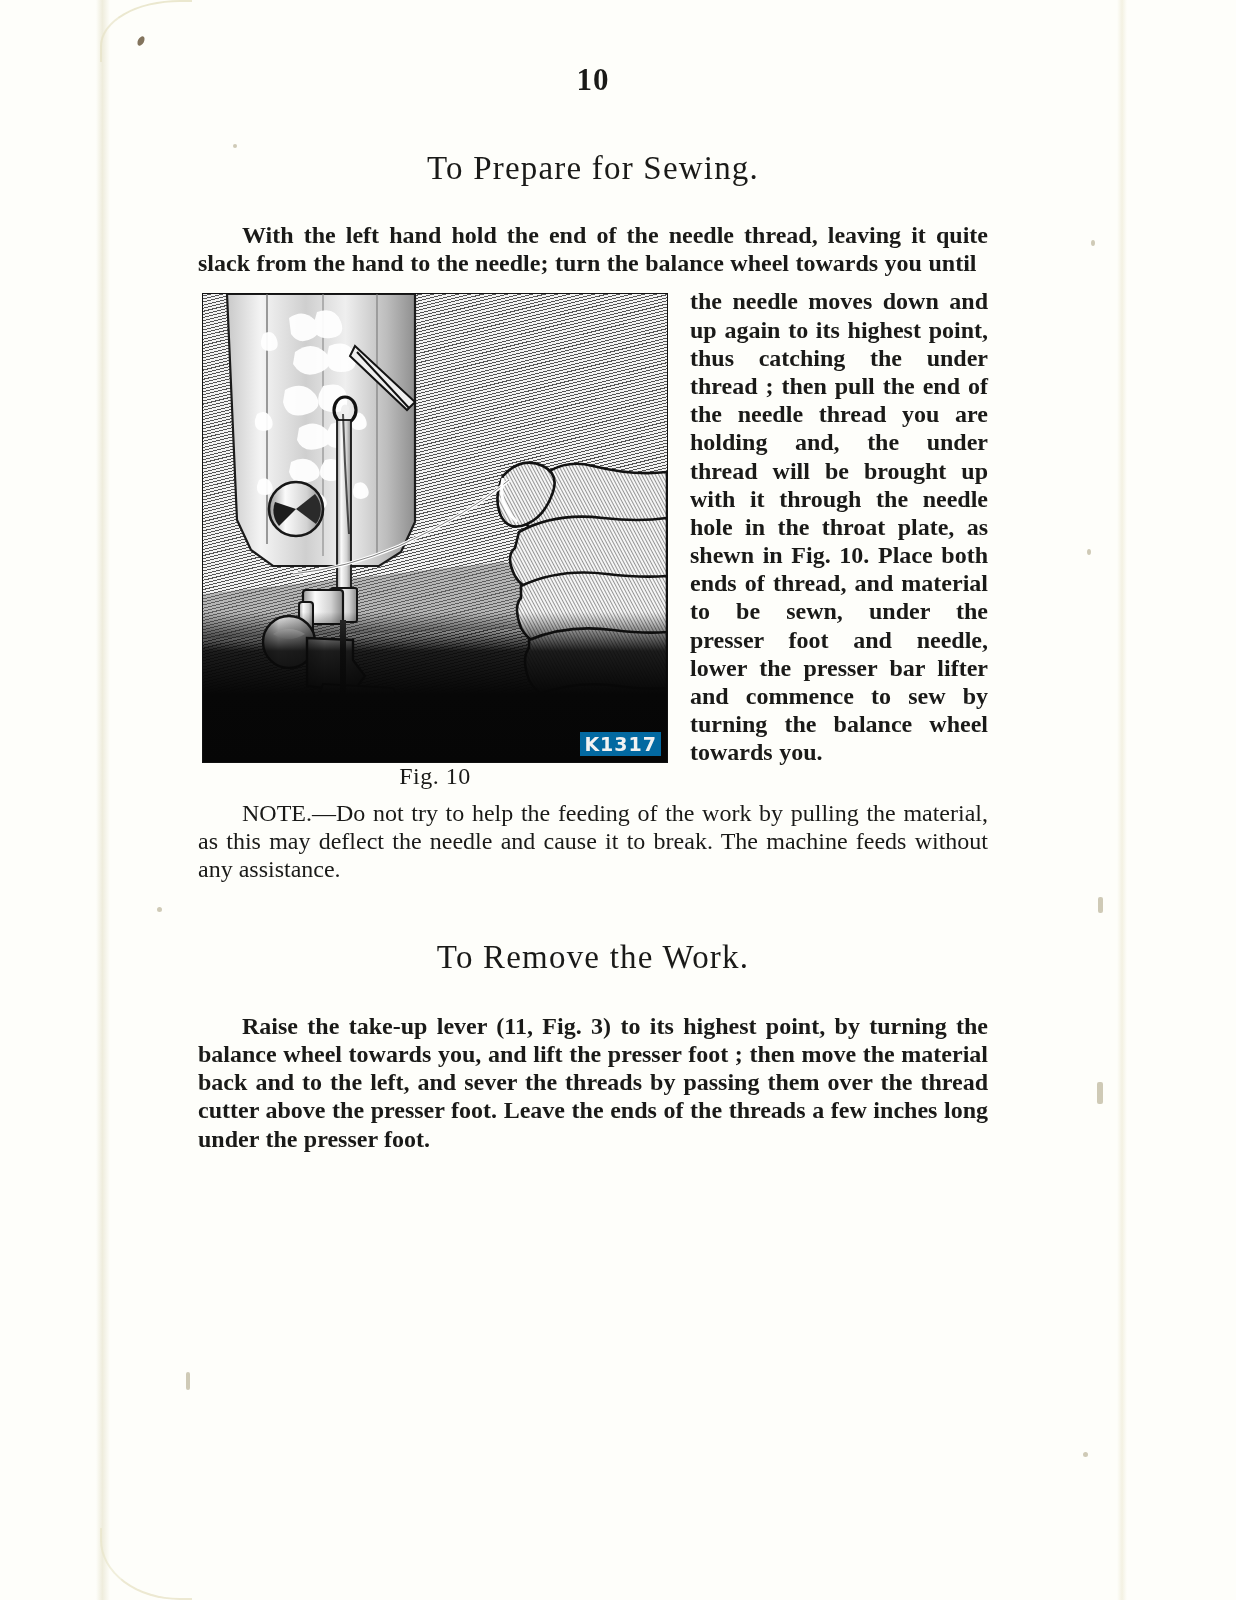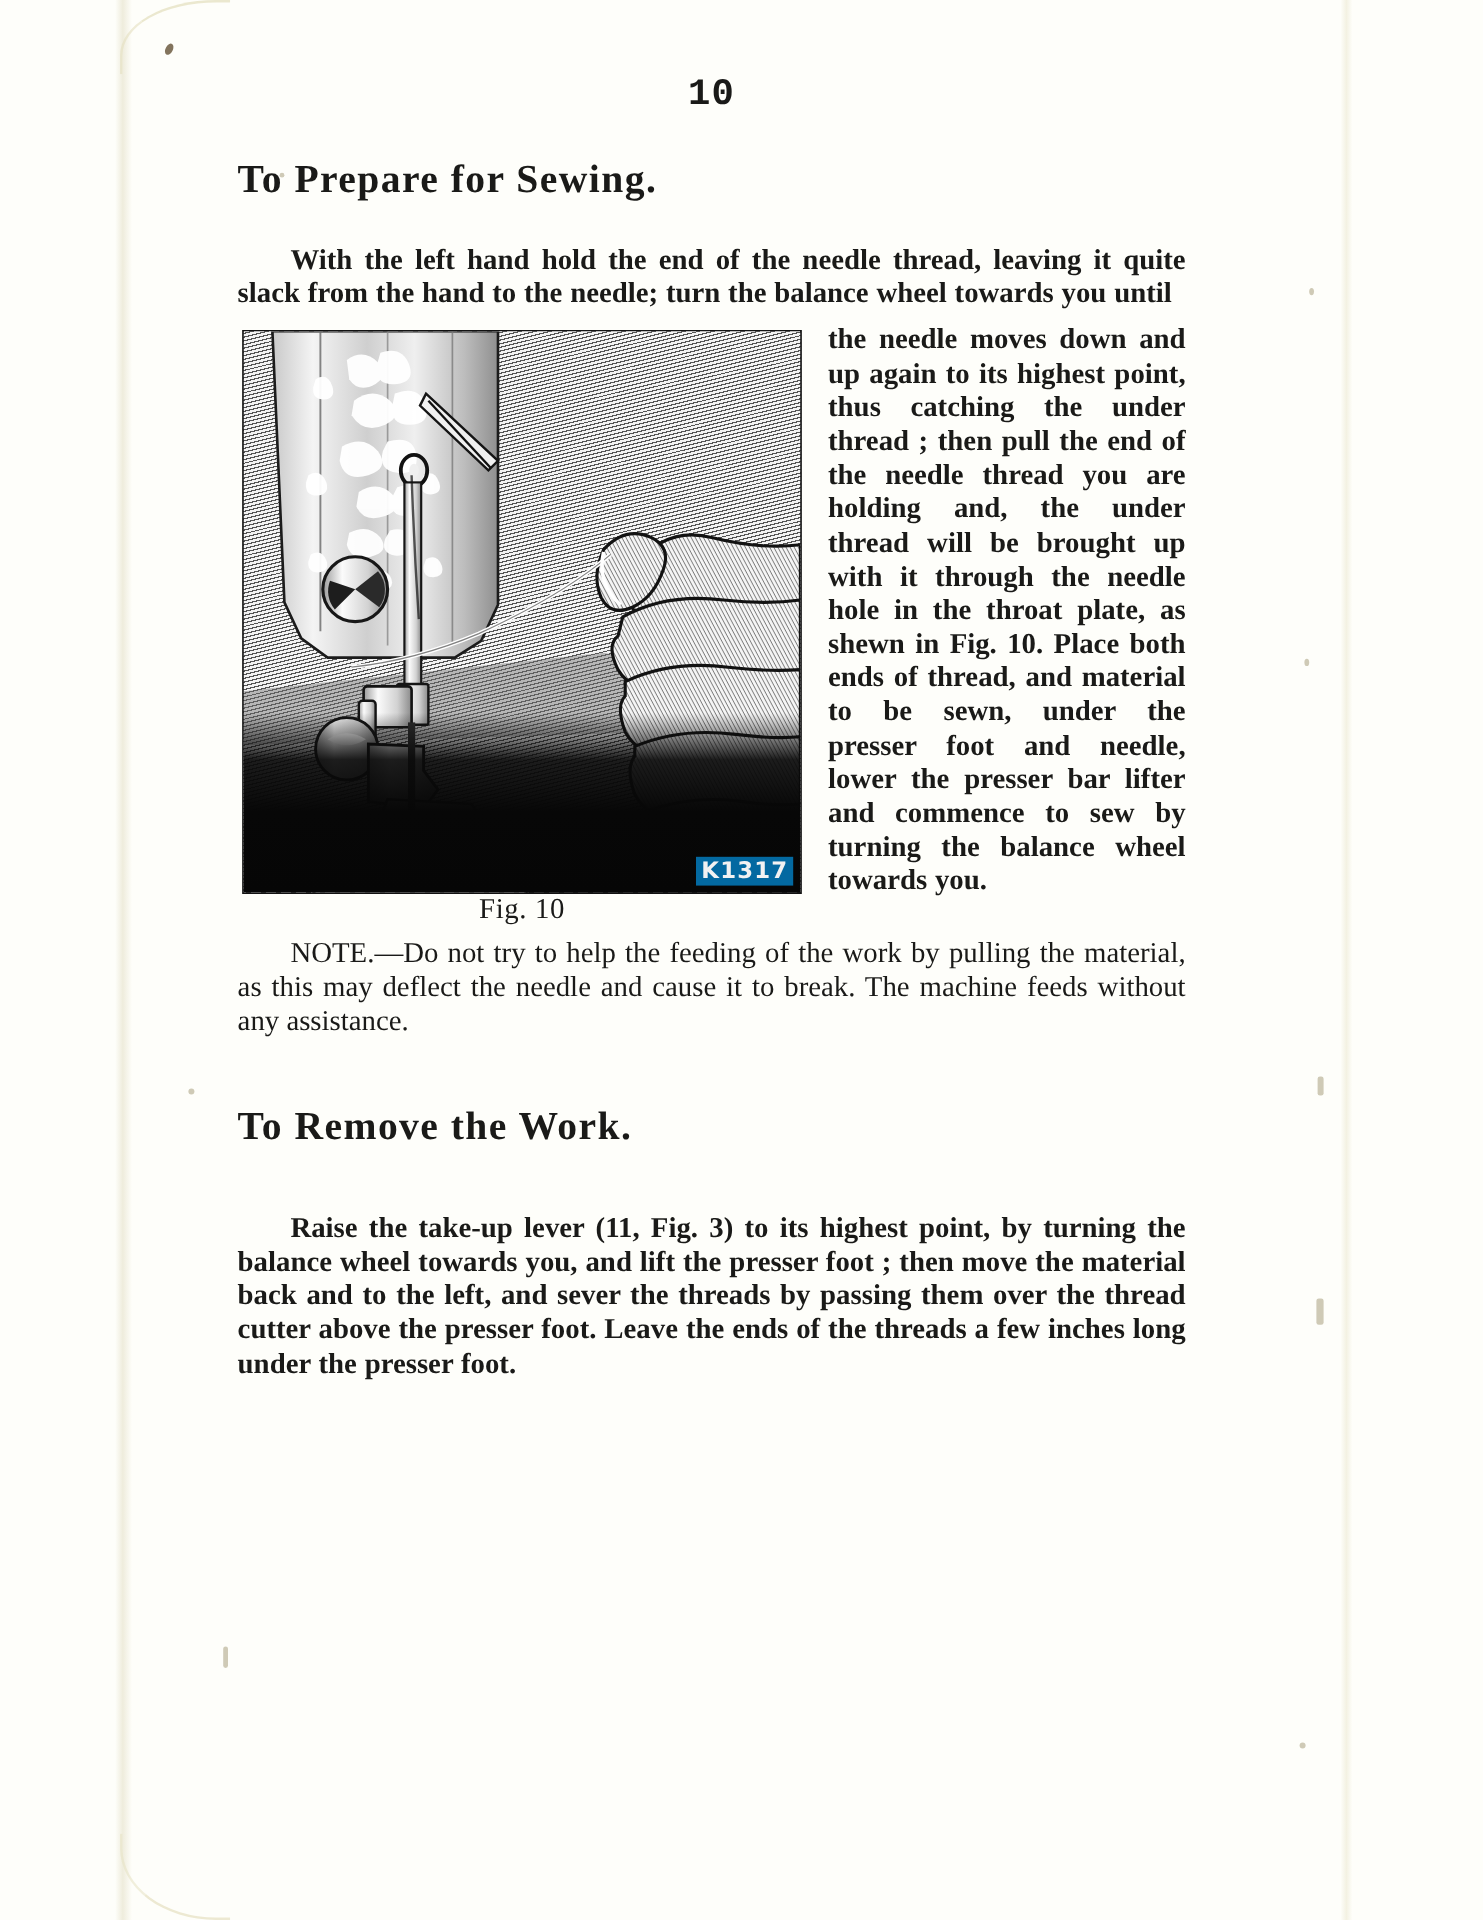--- a/index.html
+++ b/index.html
@@ -58,33 +58,34 @@
     left: 198px;
     top: 62px;
     width: 790px;
   }
 
   .folio {
     text-align: center;
     font-size: 31px;
     font-weight: 700;
     letter-spacing: 1px;
-    margin-bottom: 35px;
-    font-family: Liberation Mono, monospace;
+    margin-bottom: 52px;
+    font-family: Liberation Serif, serif;
   }
 
   h2.section-head {
+    text-align: center;
     font-size: 33px;
-    font-weight: 700;
+    font-weight: 400;
     letter-spacing: 1.2px;
     margin: 0 0 34px 0;
     font-family: "Liberation Serif", "DejaVu Serif", serif;
   }
   h2.section-head.second {
-    margin: 56px 0 52px 0;
+    margin: 56px 0 36px 0;
   }
 
   p.body {
     font-size: 24px;
     line-height: 1.175;
     text-align: justify;
     text-justify: inter-word;
     margin: 0 0 10px 0;
     text-indent: 44px;
     word-spacing: 0.02em;

